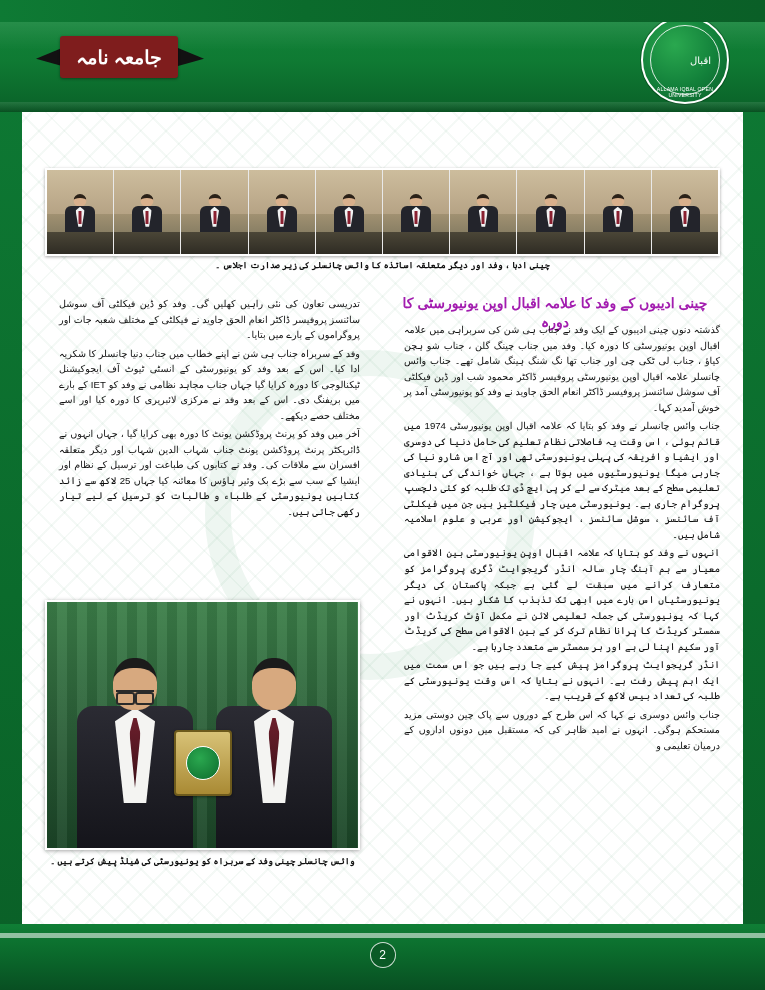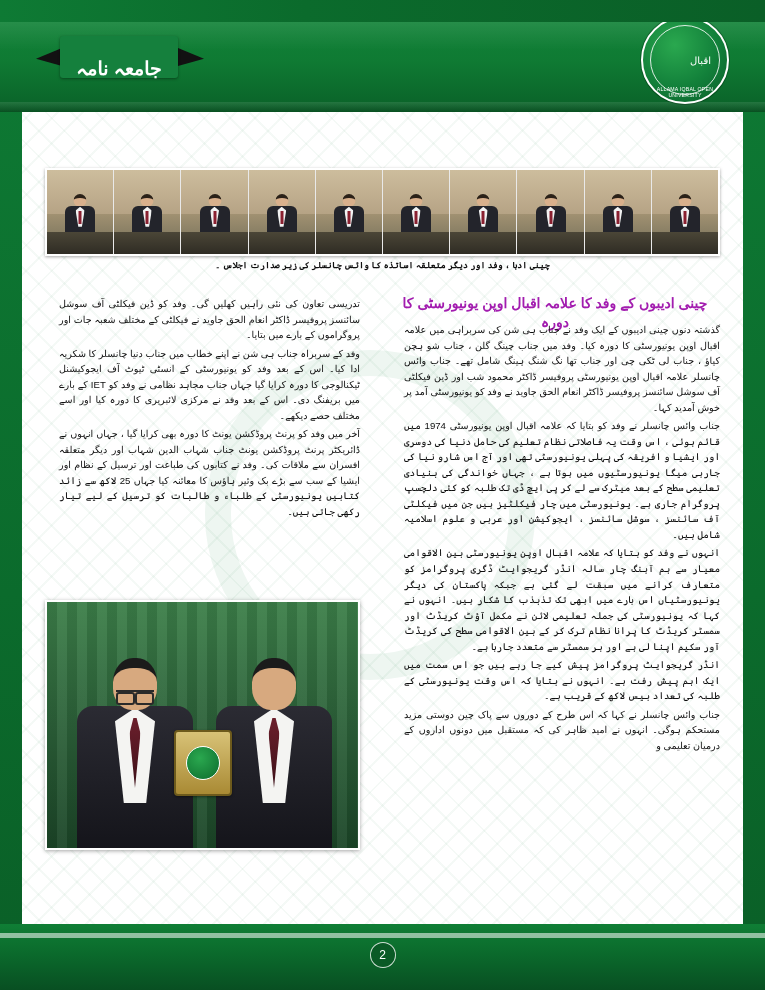--- a/index.html
+++ b/index.html
@@ -51,23 +51,23 @@
   .header-shine {
     position: absolute; left: 0; top: 0; width: 765px; height: 50px;
     background: linear-gradient(to bottom, rgba(255,255,255,0.16), rgba(255,255,255,0));
   }
 
   
   .masthead {
     position: absolute;
     left: 60px; top: 36px;
     width: 118px; height: 42px;
-    background: #15803d;
+    background: #7f1d1d;
     border-radius: 3px;
-    display: flex; align-items: flex-end; justify-content: center;
+    display: flex; align-items: center; justify-content: center;
     box-shadow: 0 1px 3px rgba(0,0,0,0.4);
   }
   .masthead-text {
     color: #ffffff;
     font-size: 19px;
     font-weight: bold;
     direction: rtl;
     letter-spacing: 0px;
     line-height: 1;
   }
@@ -460,21 +460,21 @@
 
   <div class="strip-caption">چینی ادبا ، وفد اور دیگر متعلقہ اساتذہ کا وائس چانسلر کی زیر صدارت اجلاس ۔</div>
 
   <div class="headline">چینی ادیبوں کے وفد کا علامہ اقبال اوپن یونیورسٹی کا دورہ</div>
 
   <div class="col col-right">
     <p>گذشتہ دنوں چینی ادیبوں کے ایک وفد نے جناب ہی شن کی سربراہی میں علامہ اقبال اوپن یونیورسٹی کا دورہ کیا۔ وفد میں جناب چینگ گلن ، جناب شو ہچن کیاؤ ، جناب لی ٹکی چی اور جناب تھا نگ شنگ ہینگ شامل تھے۔ جناب وائس چانسلر علامہ اقبال اوپن یونیورسٹی پروفیسر ڈاکٹر محمود شب اور ڈین فیکلٹی آف سوشل سائنسز پروفیسر ڈاکٹر انعام الحق جاوید نے وفد کو یونیورسٹی آمد پر خوش آمدید کہا۔</p>
     <p>جناب وائس چانسلر نے وفد کو بتایا کہ علامہ اقبال اوپن یونیورسٹی 1974 میں قائم ہوئی ، اس وقت یہ فاصلاتی نظام تعلیم کی حامل دنیا کی دوسری اور ایشیا و افریقہ کی پہلی یونیورسٹی تھی اور آج اس شارو نیا کی جارہی میگا یونیورسٹیوں میں ہوتا ہے ، جہاں خواندگی کی بنیادی تعلیمی سطح کے بعد میٹرک سے لے کر پی ایچ ڈی تک طلبہ کو کئی دلچسپ پروگرام جاری ہے۔ یونیورسٹی میں چار فیکلٹیز ہیں جن میں فیکلٹی آف سائنسز ، سوشل سائنسز ، ایجوکیشن اور عربی و علوم اسلامیہ شامل ہیں۔</p>
     <p>انہوں نے وفد کو بتایا کہ علامہ اقبال اوپن یونیورسٹی بین الاقوامی معیار سے ہم آہنگ چار سالہ انڈر گریجوایٹ ڈگری پروگرامز کو متعارف کرانے میں سبقت لے گئی ہے جبکہ پاکستان کی دیگر یونیورسٹیاں اس بارے میں ابھی تک تذبذب کا شکار ہیں۔ انہوں نے کہا کہ یونیورسٹی کی جملہ تعلیمی لائن نے مکمل آؤٹ کریڈٹ اور سمسٹر کریڈٹ کا پرانا نظام ترک کر کے بین الاقوامی سطح کی کریڈٹ آور سکیم اپنا لی ہے اور ہر سمسٹر سے متعدد جارہا ہے۔</p>
     <p>انڈر گریجوایٹ پروگرامز پیش کیے جا رہے ہیں جو اس سمت میں ایک اہم پیش رفت ہے۔ انہوں نے بتایا کہ اس وقت یونیورسٹی کے طلبہ کی تعداد بیس لاکھ کے قریب ہے۔</p>
-    <p>جناب وائس چانسلر نے کہا کہ اس طرح کے دوروں سے پاک چین دوستی مزید مستحکم ہوگی۔ انہوں نے امید ظاہر کی کہ مستقبل میں دونوں اداروں کے درمیان تعلیمی و</p>
+    <p>جناب وائس دوسری نے کہا کہ اس طرح کے دوروں سے پاک چین دوستی مزید مستحکم ہوگی۔ انہوں نے امید ظاہر کی کہ مستقبل میں دونوں اداروں کے درمیان تعلیمی و</p>
   </div>
 
   <div class="col col-left">
     <p>تدریسی تعاون کی نئی راہیں کھلیں گی۔ وفد کو ڈین فیکلٹی آف سوشل سائنسز پروفیسر ڈاکٹر انعام الحق جاوید نے فیکلٹی کے مختلف شعبہ جات اور پروگراموں کے بارے میں بتایا۔</p>
     <p>وفد کے سربراہ جناب ہی شن نے اپنے خطاب میں جناب دنیا چانسلر کا شکریہ ادا کیا۔ اس کے بعد وفد کو یونیورسٹی کے انسٹی ٹیوٹ آف ایجوکیشنل ٹیکنالوجی کا دورہ کرایا گیا جہاں جناب مجاہد نظامی نے وفد کو IET کے بارے میں بریفنگ دی۔ اس کے بعد وفد نے مرکزی لائبریری کا دورہ کیا اور اسے مختلف حصے دیکھے۔</p>
     <p>آخر میں وفد کو پرنٹ پروڈکشن یونٹ کا دورہ بھی کرایا گیا ، جہاں انہوں نے ڈائریکٹر پرنٹ پروڈکشن یونٹ جناب شہاب الدین شہاب اور دیگر متعلقہ افسران سے ملاقات کی۔ وفد نے کتابوں کی طباعت اور ترسیل کے نظام اور ایشیا کے سب سے بڑے بک وئیر ہاؤس کا معائنہ کیا جہاں 25 لاکھ سے زائد کتابیں یونیورسٹی کے طلباء و طالبات کو ترسیل کے لیے تیار رکھی جاتی ہیں۔</p>
   </div>
 
   <div class="bottom-photo">
     <div class="bp-backdrop"></div>
@@ -491,20 +491,21 @@
       <div class="bp-suit"></div>
       <div class="bp-shirt"></div>
       <div class="bp-tie"></div>
       <div class="bp-head"></div>
     </div>
     <div class="bp-shield">
       <div class="bp-shield-inner"></div>
     </div>
   </div>
 
+  <div class="bottom-caption">وائس چانسلر چینی وفد کے سربراہ کو یونیورسٹی کی شیلڈ پیش کرتے ہیں ۔</div>
 
   <div class="footer-band">
     <div class="footer-stripe"></div>
   </div>
   <div class="page-number">2</div>
 
   <div class="border-top"></div>
 </div>
 
 </body></html>

